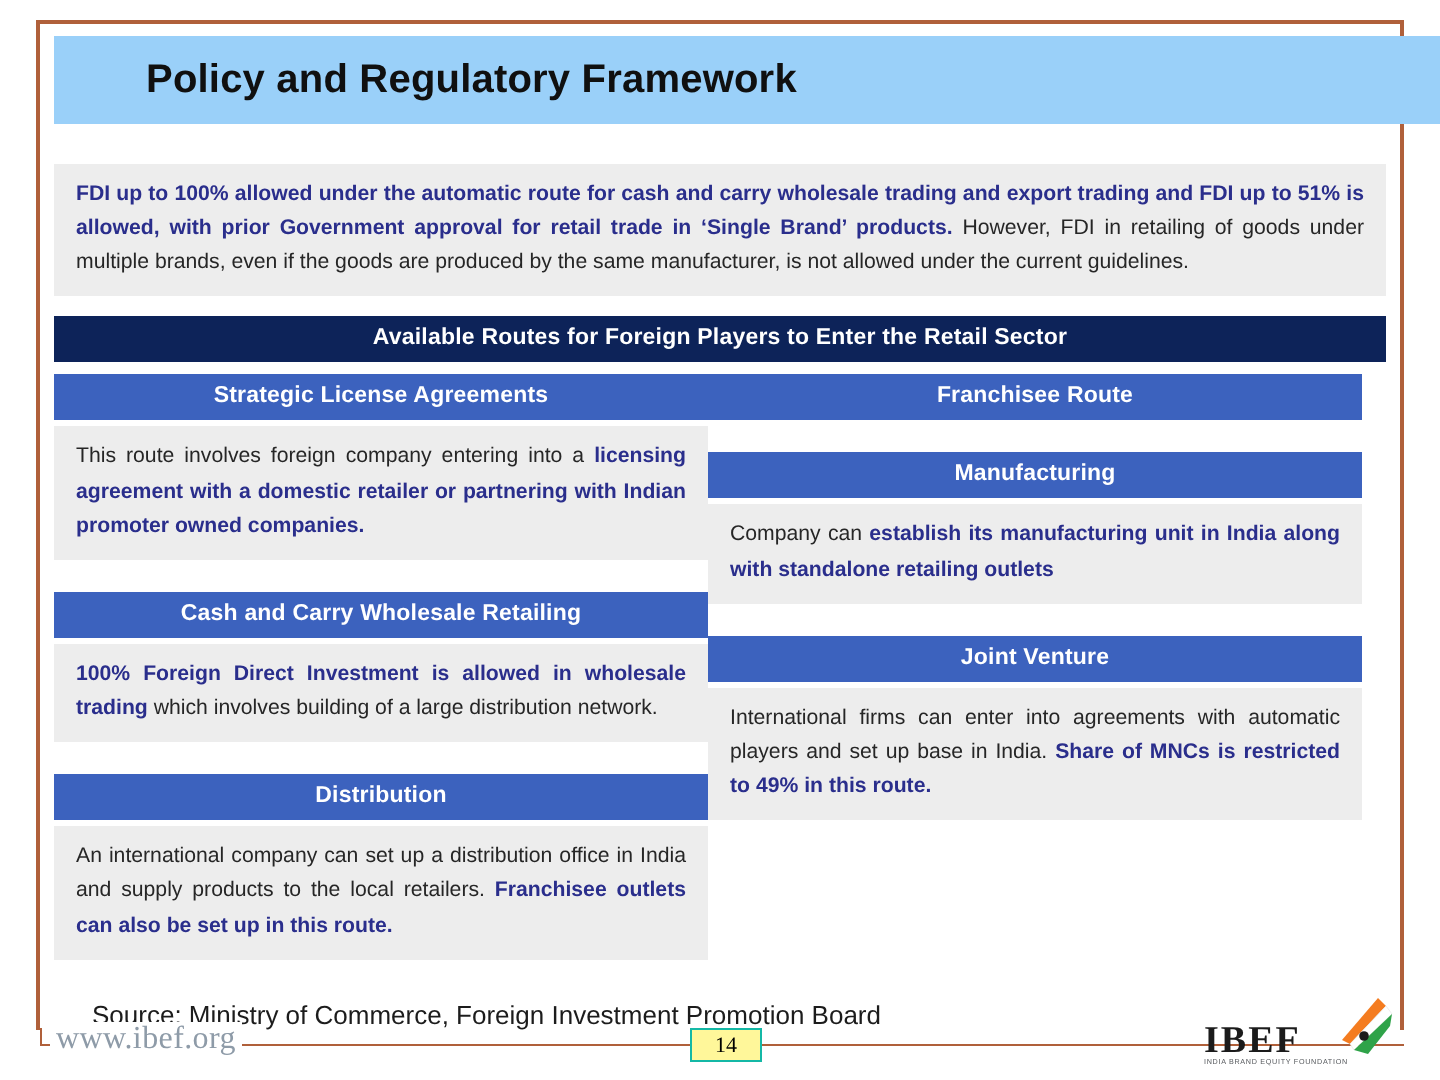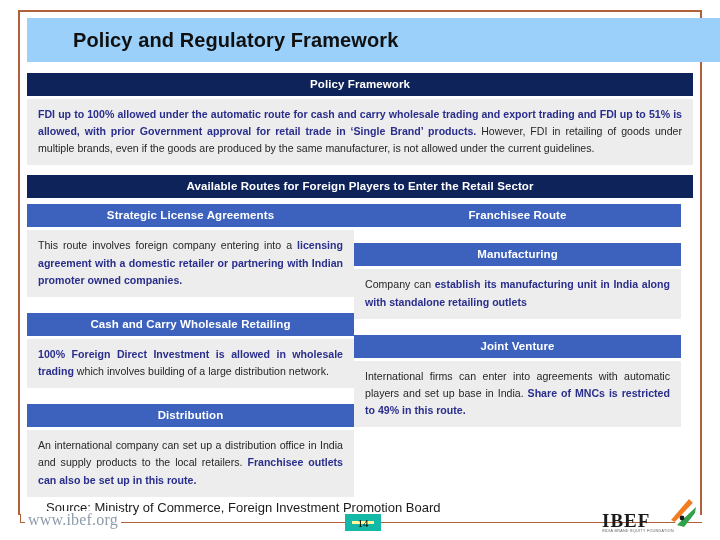--- a/index.html
+++ b/index.html
@@ -84,21 +84,21 @@
     text-align: justify;
     color: #262626;
   }
   .body-box p { margin: 0; }
   .hl {
     color: #2A2E8C;
     font-weight: bold;
   }
 
   #policy-band { margin-top: 1px; }
-  #policy-body { margin-top: 3px; }
+  #policy-body { margin-top: 10px; }
 
   #routes-band { margin-top: 10px; }
 
   
   #cols {
     margin-top: 6px;
     display: flex;
     gap: 0;
   }
   .col { width: 327px; }
@@ -141,21 +141,21 @@
     padding: 0 3px;
     letter-spacing: .2px;
   }
   #page-box {
     position: absolute;
     left: 345px;
     top: 514px;
     width: 36px;
     height: 17px;
     background: #FFF79A;
-    border: 7px solid #14b8a6;
+    border: 1px solid #14b8a6;
     box-sizing: border-box;
     display: flex;
     align-items: center;
     justify-content: center;
     font-size: 11px;
     color: #000000;
     font-family: "Liberation Serif", serif;
   }
 
   
@@ -203,21 +203,20 @@
   <div id="frame-top" class="frame-line"></div>
   <div id="frame-left" class="frame-line"></div>
   <div id="frame-right" class="frame-line"></div>
 
   <div id="title-bar">
     <span id="title-text">Policy and Regulatory Framework</span>
   </div>
 
   <div id="content">
 
-    <div id="policy-band" class="band-dark">Policy Framework</div>
 
     <div id="policy-body" class="body-box">
       <p><span class="hl">FDI up to 100% allowed under the automatic route for cash and carry wholesale trading and export trading and FDI up to 51% is allowed, with prior Government approval for retail trade in ‘Single Brand’ products.</span><span> However, FDI in retailing of goods under multiple brands, even if the goods are produced by the same manufacturer, is not allowed under the current guidelines.</span></p>
     </div>
 
     <div id="routes-band" class="band-dark">Available Routes for Foreign Players to Enter the Retail Sector</div>
 
     <div id="cols">
 
       <div class="col">

